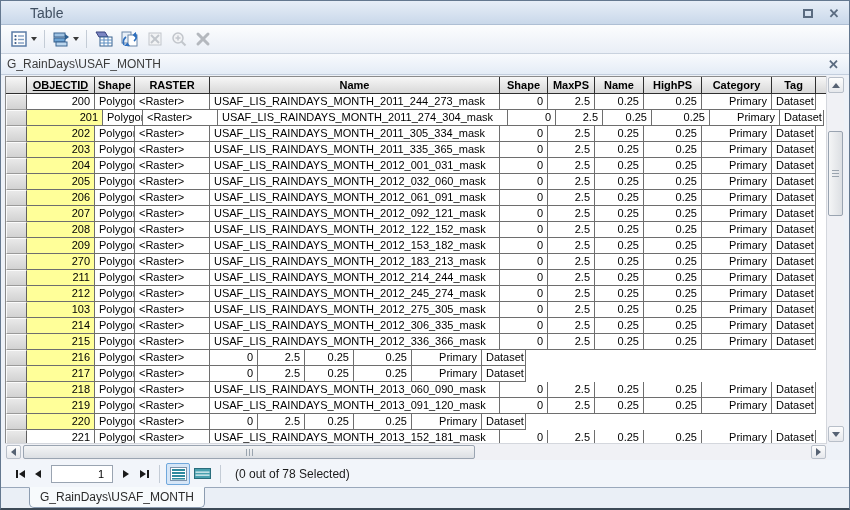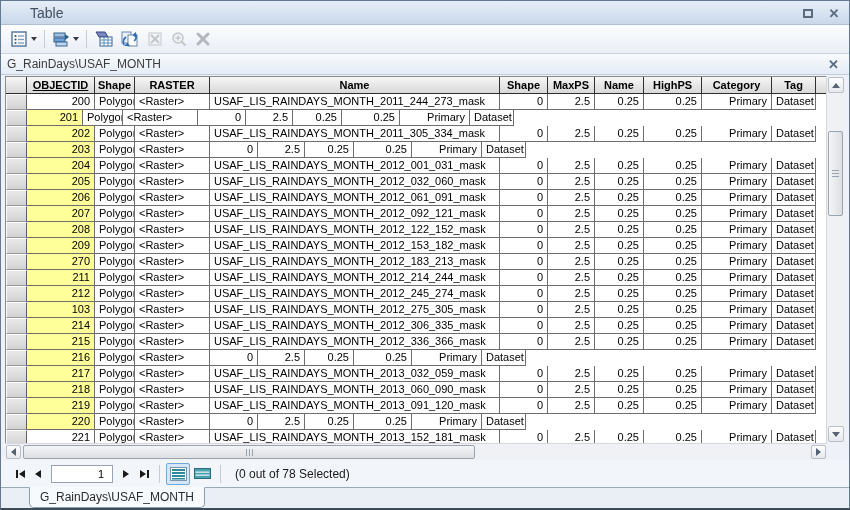--- a/index.html
+++ b/index.html
@@ -224,23 +224,24 @@
           <div class="cell al" style="width: 290px;">USAF_LIS_RAINDAYS_MONTH_2011_244_273_mask</div>
           <div class="cell ar" style="width: 48px;">0</div>
           <div class="cell ar" style="width: 47px;">2.5</div>
           <div class="cell ar" style="width: 49px;">0.25</div>
           <div class="cell ar" style="width: 58px;">0.25</div>
           <div class="cell ar" style="width: 70px;">Primary</div>
           <div class="cell al" style="width: 44px;">Dataset</div>
         </div>
         <div class="trow">
           <div class="selcell"></div>
-          <div class="cell ar hl" style="width: 56px; padding-left: 12px;">201</div>
-          <div class="cell al" style="width: 40px;">Polygon</div>
-          <div class="cell al" style="width: 75px;">&lt;Raster&gt;</div>
+          <div class="cell ar hl" style="width: 76px; padding-left: 12px;">201</div>
+          <div class="cell al" style="width: 40px;">Polygon</div>
+          <div class="cell al" style="width: 75px;">&lt;Raster&gt;</div>
+          <div class="cell al" style="width: 290px;">USAF_LIS_RAINDAYS_MONTH_2011_274_304_mask</div>
           <div class="cell ar" style="width: 48px;">0</div>
           <div class="cell ar" style="width: 47px;">2.5</div>
           <div class="cell ar" style="width: 49px;">0.25</div>
           <div class="cell ar" style="width: 58px;">0.25</div>
           <div class="cell ar" style="width: 70px;">Primary</div>
           <div class="cell al" style="width: 44px;">Dataset</div>
         </div>
         <div class="trow">
           <div class="selcell"></div>
           <div class="cell ar hl" style="width: 68px;">202</div>
@@ -252,20 +253,21 @@
           <div class="cell ar" style="width: 49px;">0.25</div>
           <div class="cell ar" style="width: 58px;">0.25</div>
           <div class="cell ar" style="width: 70px;">Primary</div>
           <div class="cell al" style="width: 44px;">Dataset</div>
         </div>
         <div class="trow">
           <div class="selcell"></div>
           <div class="cell ar hl" style="width: 68px;">203</div>
           <div class="cell al" style="width: 40px;">Polygon</div>
           <div class="cell al" style="width: 75px;">&lt;Raster&gt;</div>
+          <div class="cell al" style="width: 290px;">USAF_LIS_RAINDAYS_MONTH_2011_335_365_mask</div>
           <div class="cell ar" style="width: 48px;">0</div>
           <div class="cell ar" style="width: 47px;">2.5</div>
           <div class="cell ar" style="width: 49px;">0.25</div>
           <div class="cell ar" style="width: 58px;">0.25</div>
           <div class="cell ar" style="width: 70px;">Primary</div>
           <div class="cell al" style="width: 44px;">Dataset</div>
         </div>
         <div class="trow">
           <div class="selcell"></div>
           <div class="cell ar hl" style="width: 68px;">204</div>
@@ -432,21 +434,20 @@
           <div class="cell ar" style="width: 49px;">0.25</div>
           <div class="cell ar" style="width: 58px;">0.25</div>
           <div class="cell ar" style="width: 70px;">Primary</div>
           <div class="cell al" style="width: 44px;">Dataset</div>
         </div>
         <div class="trow">
           <div class="selcell"></div>
           <div class="cell ar hl" style="width: 68px;">217</div>
           <div class="cell al" style="width: 40px;">Polygon</div>
           <div class="cell al" style="width: 75px;">&lt;Raster&gt;</div>
-          <div class="cell al" style="width: 290px;">USAF_LIS_RAINDAYS_MONTH_2013_032_059_mask</div>
           <div class="cell ar" style="width: 48px;">0</div>
           <div class="cell ar" style="width: 47px;">2.5</div>
           <div class="cell ar" style="width: 49px;">0.25</div>
           <div class="cell ar" style="width: 58px;">0.25</div>
           <div class="cell ar" style="width: 70px;">Primary</div>
           <div class="cell al" style="width: 44px;">Dataset</div>
         </div>
         <div class="trow">
           <div class="selcell"></div>
           <div class="cell ar hl" style="width: 68px;">218</div>

